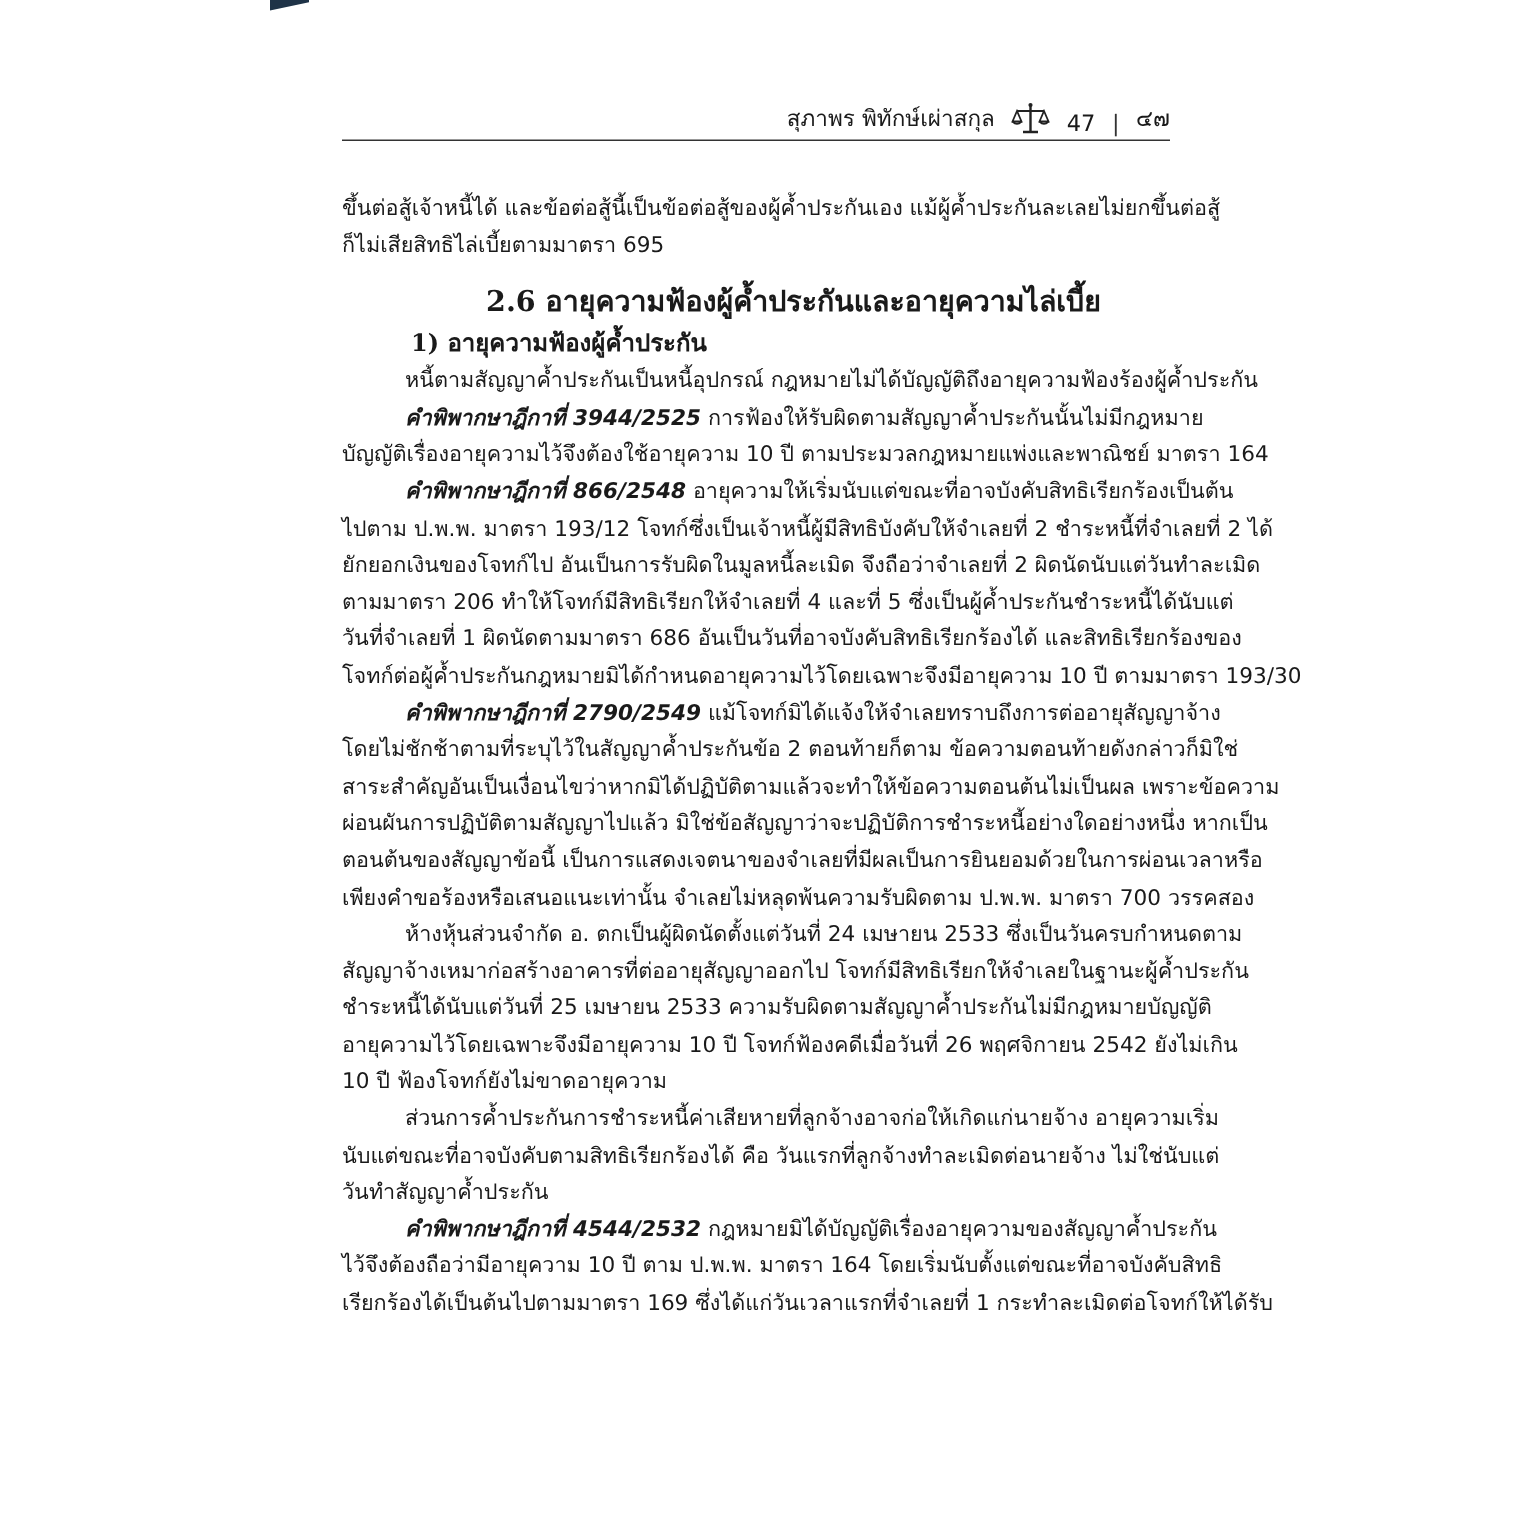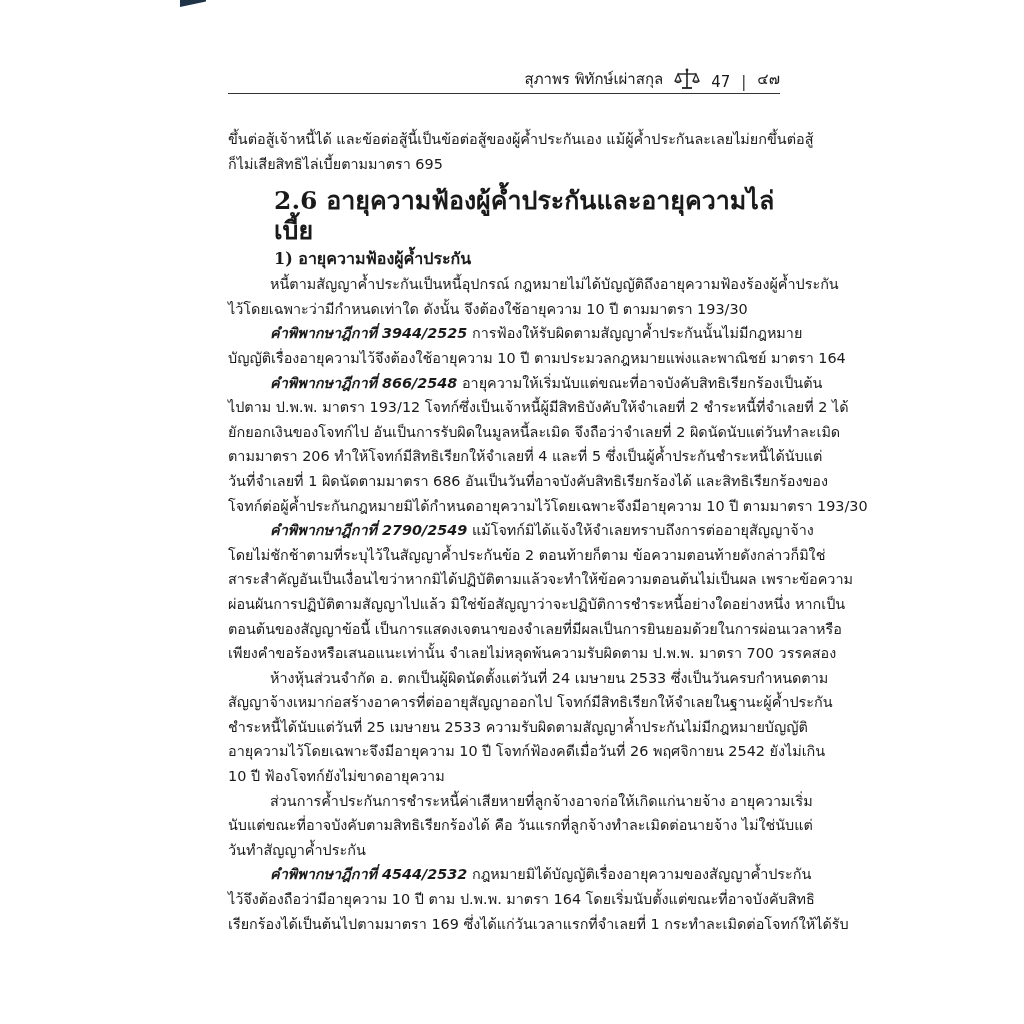--- a/index.html
+++ b/index.html
@@ -28,22 +28,22 @@
   .header .pg { font-size: 15px; }
   .header .sep { font-size: 15px; color:#333; }
   .body {
     position: absolute; left: 228px; top: 127px; width: 556px;
     font-size: 14.4px; line-height: 24.6px;
   }
   .line { white-space: nowrap; text-align: justify; text-align-last: justify; display:block; }
   .line.last { text-align-last: left; }
   .indent { padding-left: 42px; }
   .h2 {
-    font-family: "DejaVu Serif", serif; font-weight: bold; font-size: 25px;
-    padding-left: 46px; margin-top: 10px; line-height: 30px;
+    font-family: "DejaVu Serif", serif; font-weight: bold; font-size: 19px;
+    padding-left: 46px; margin-top: 10px; line-height: 30px; text-align: center;
   }
   .h3 {
     font-family: "DejaVu Serif", serif; font-weight: bold; font-size: 16px;
     padding-left: 46px; line-height: 26px;
   }
   .case { font-weight: bold; font-style: italic; }
 </style>
 </head>
 <body>
 
@@ -73,21 +73,20 @@
     <div>
       <span class="line">ขึ้นต่อสู้เจ้าหนี้ได้ และข้อต่อสู้นี้เป็นข้อต่อสู้ของผู้ค้ำประกันเอง แม้ผู้ค้ำประกันละเลยไม่ยกขึ้นต่อสู้</span>
       <span class="line last">ก็ไม่เสียสิทธิไล่เบี้ยตามมาตรา 695</span>
     </div>
 
     <div class="h2">2.6  อายุความฟ้องผู้ค้ำประกันและอายุความไล่เบี้ย</div>
     <div class="h3">1) อายุความฟ้องผู้ค้ำประกัน</div>
 
     <div>
       <span class="line indent">หนี้ตามสัญญาค้ำประกันเป็นหนี้อุปกรณ์ กฎหมายไม่ได้บัญญัติถึงอายุความฟ้องร้องผู้ค้ำประกัน</span>
-      <span class="line last">ไว้โดยเฉพาะว่ามีกำหนดเท่าใด ดังนั้น จึงต้องใช้อายุความ 10 ปี ตามมาตรา 193/30</span>
     </div>
 
     <div>
       <span class="line indent last"><span class="case">คำพิพากษาฎีกาที่ 3944/2525</span><span> การฟ้องให้รับผิดตามสัญญาค้ำประกันนั้นไม่มีกฎหมาย</span></span>
       <span class="line last">บัญญัติเรื่องอายุความไว้จึงต้องใช้อายุความ 10 ปี ตามประมวลกฎหมายแพ่งและพาณิชย์ มาตรา 164</span>
     </div>
 
     <div>
       <span class="line indent last"><span class="case">คำพิพากษาฎีกาที่ 866/2548</span><span> อายุความให้เริ่มนับแต่ขณะที่อาจบังคับสิทธิเรียกร้องเป็นต้น</span></span>
       <span class="line">ไปตาม ป.พ.พ. มาตรา 193/12 โจทก์ซึ่งเป็นเจ้าหนี้ผู้มีสิทธิบังคับให้จำเลยที่ 2 ชำระหนี้ที่จำเลยที่ 2 ได้</span>

